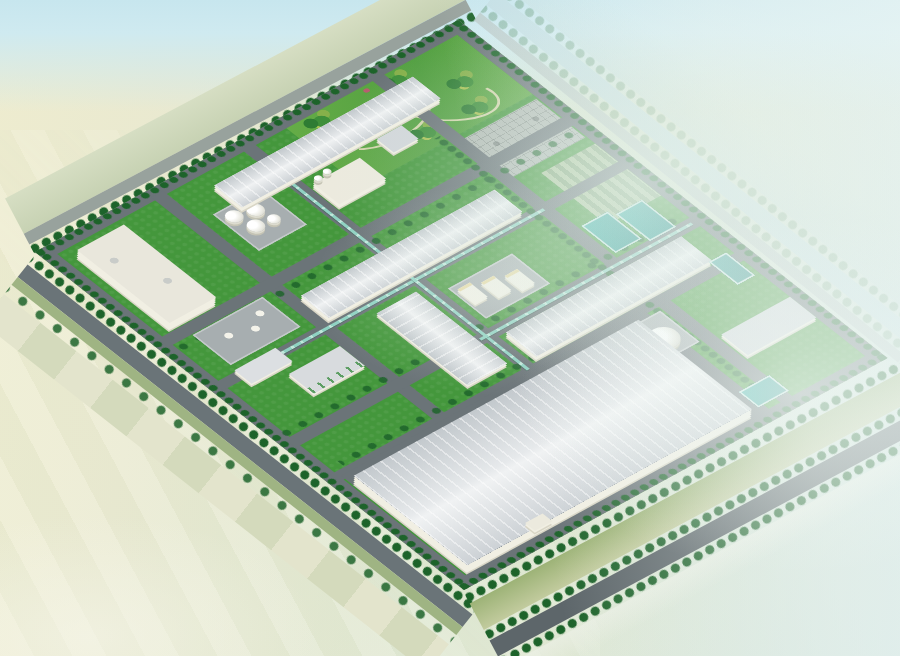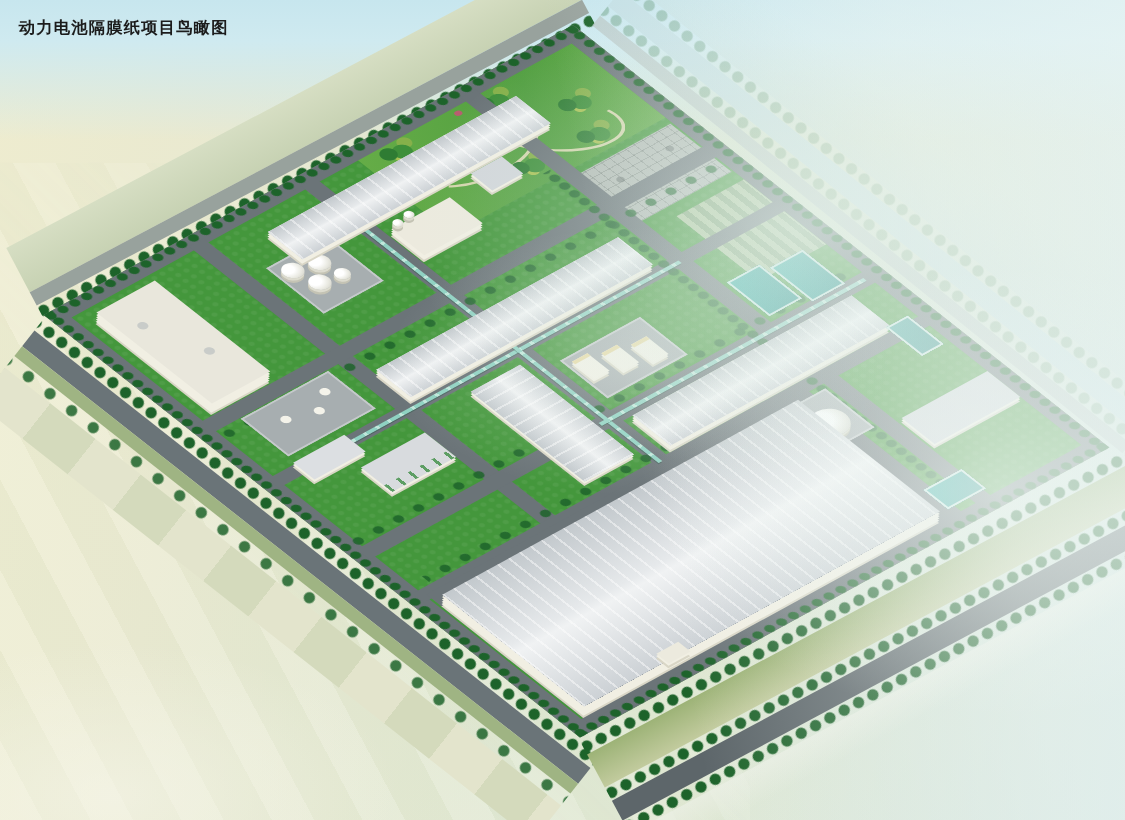--- a/index.html
+++ b/index.html
@@ -204,14 +204,13 @@
     <div class="teal" style="left:534px;top:430px;width:24px;height:44px;background:linear-gradient(135deg,#46a8a0,#2a8a84);"></div>
     <div class="teal" style="left:425px;top:596px;width:42px;height:30px;"></div>
   </div>
 
   <div class="hz hz1"></div>
   <div class="hz hz2"></div>
   <div class="hz hz3"></div>
   <div class="hz hz4"></div>
   <div class="hz hz5"></div>
 
-  <div class="title">动力电池隔膜纸项目鸟瞰图</div>
 </div>
 
 </body></html>

